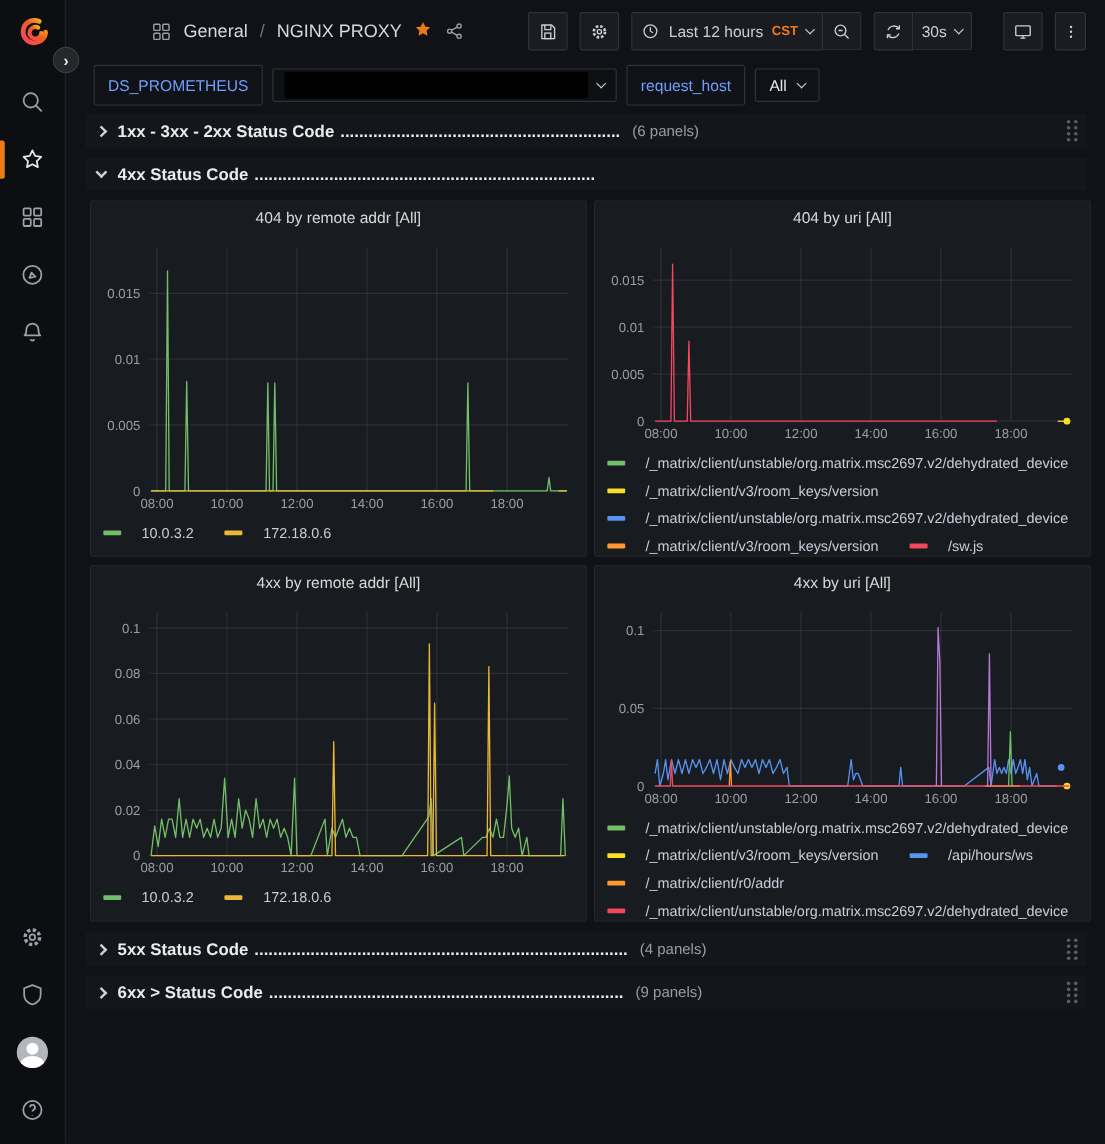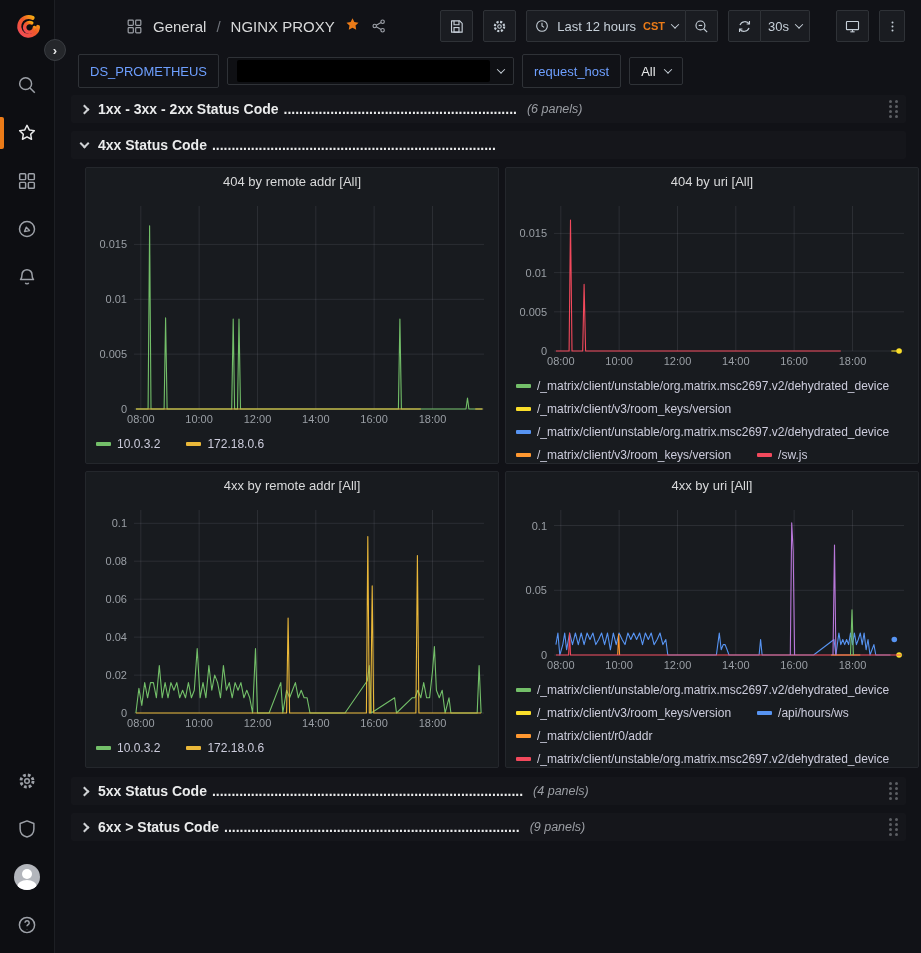--- a/index.html
+++ b/index.html
@@ -70,35 +70,35 @@
   
   .dash { flex:1; padding:5px 15px 0 16px; overflow:hidden; }
   .rowhdr { height:28px; display:flex; align-items:center; background:#15161b; border-radius:2px;
           padding:0 8px 0 6px; cursor:pointer; margin-bottom:8px; }
   .rowchev { width:7px; height:7px; border-right:2px solid #cfd1d4; border-bottom:2px solid #cfd1d4;
           display:inline-block; flex:none; margin:0 10px 0 4px; }
   .rowchev.col { transform:rotate(-45deg); }
   .rowchev.exp { transform:rotate(45deg); margin-top:-4px; }
   .rowtitle { font-weight:bold; font-size:14px; color:#eaebec; white-space:nowrap; overflow:hidden; }
   .rowdots { margin-left:5px; }
-  .rowcount { font-style:italic; font-size:12.5px; color:#9a9da3; margin-left:10px; white-space:nowrap; }
+  .rowcount { font-size:12.5px; color:#9a9da3; margin-left:10px; white-space:nowrap; }
   .rowdrag { margin-left:auto; display:grid; grid-template-columns:3px 3px; gap:2px 3px; cursor:grab; }
   .rowdrag i { width:3px; height:3px; background:#5c5e63; border-radius:50%; }
 
-  .panel-grid { display:grid; grid-template-columns:repeat(2,414px); gap:7px 6px; margin:8px 14px 9px; }
+  .panel-grid { display:grid; grid-template-columns:repeat(2,414px); gap:7px 6px; margin:8px 4px 9px; }
   .panel { width:414px; height:297px; background:#181b1f; border:1px solid #24272c; border-radius:2px;
           overflow:hidden; padding:0 8px; }
   .panel-title { height:28px; line-height:28px; text-align:center; font-size:13px; font-weight:500;
           color:#d8d9da; white-space:nowrap; overflow:hidden; cursor:pointer; }
   .panel svg { display:block; }
   svg .grid { stroke:rgba(204,204,220,0.11); stroke-width:1; }
   svg .tick { fill:#9a9fa5; font-size:11px; font-family:"Liberation Sans",sans-serif; }
   .legend { margin-top:4px; padding-left:2px; }
   .lrow { display:flex; gap:26px; height:23px; align-items:center; white-space:nowrap; overflow:hidden; }
-  .litem { display:flex; align-items:center; gap:6px; font-size:12px; color:#ccccdc; cursor:pointer; }
+  .litem { display:flex; align-items:center; gap:17px; font-size:12px; color:#ccccdc; cursor:pointer; }
   .sw { width:15px; height:4px; border-radius:1px; flex:none; }
 </style>
 </head>
 <body>
 
 <div class="app">
 
   <aside class="sidebar">
     <div class="side-item">
       <svg width="30" height="30" viewBox="0 0 24 24">

